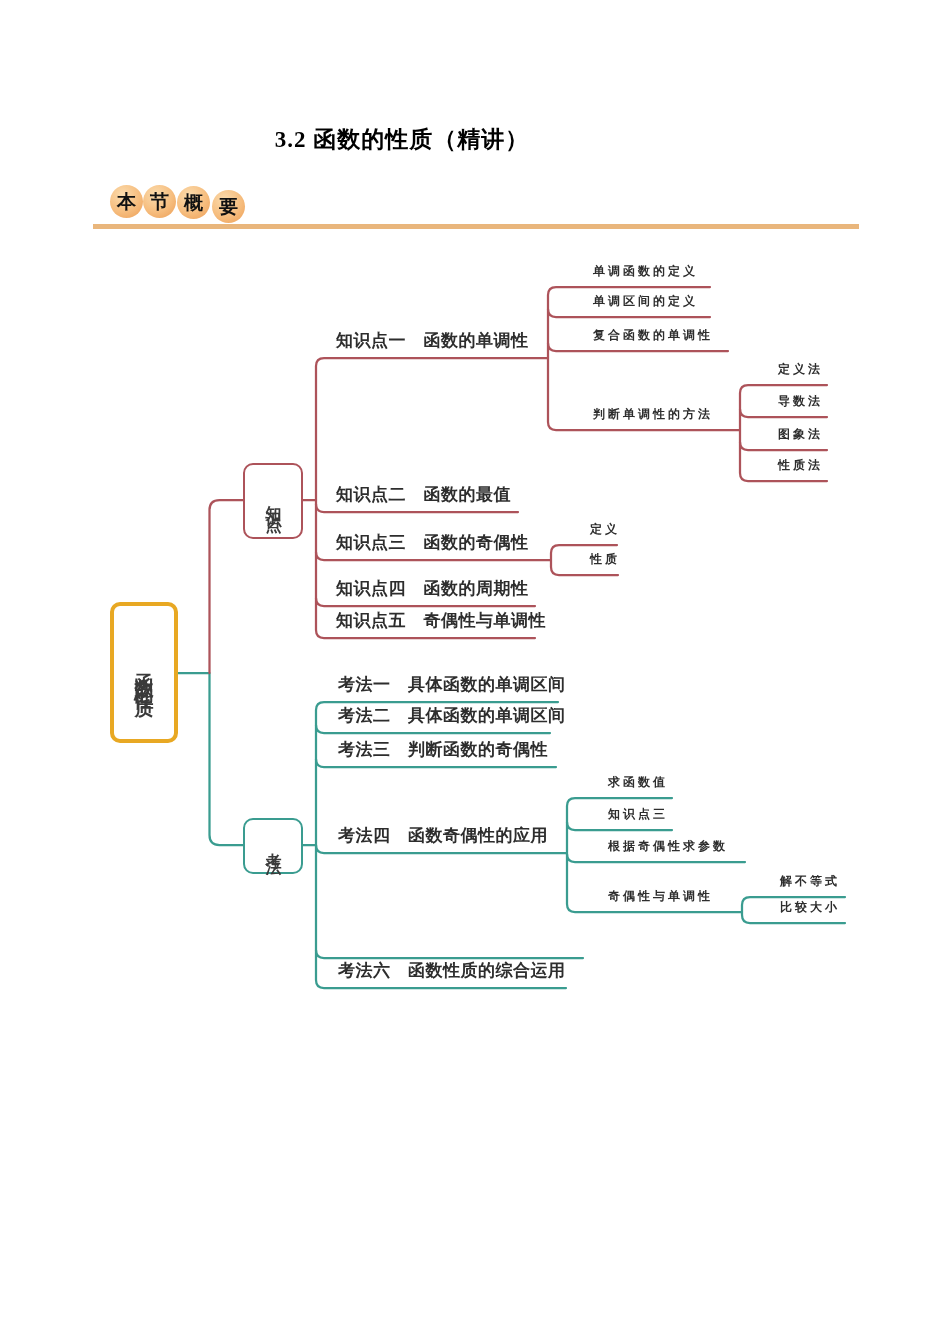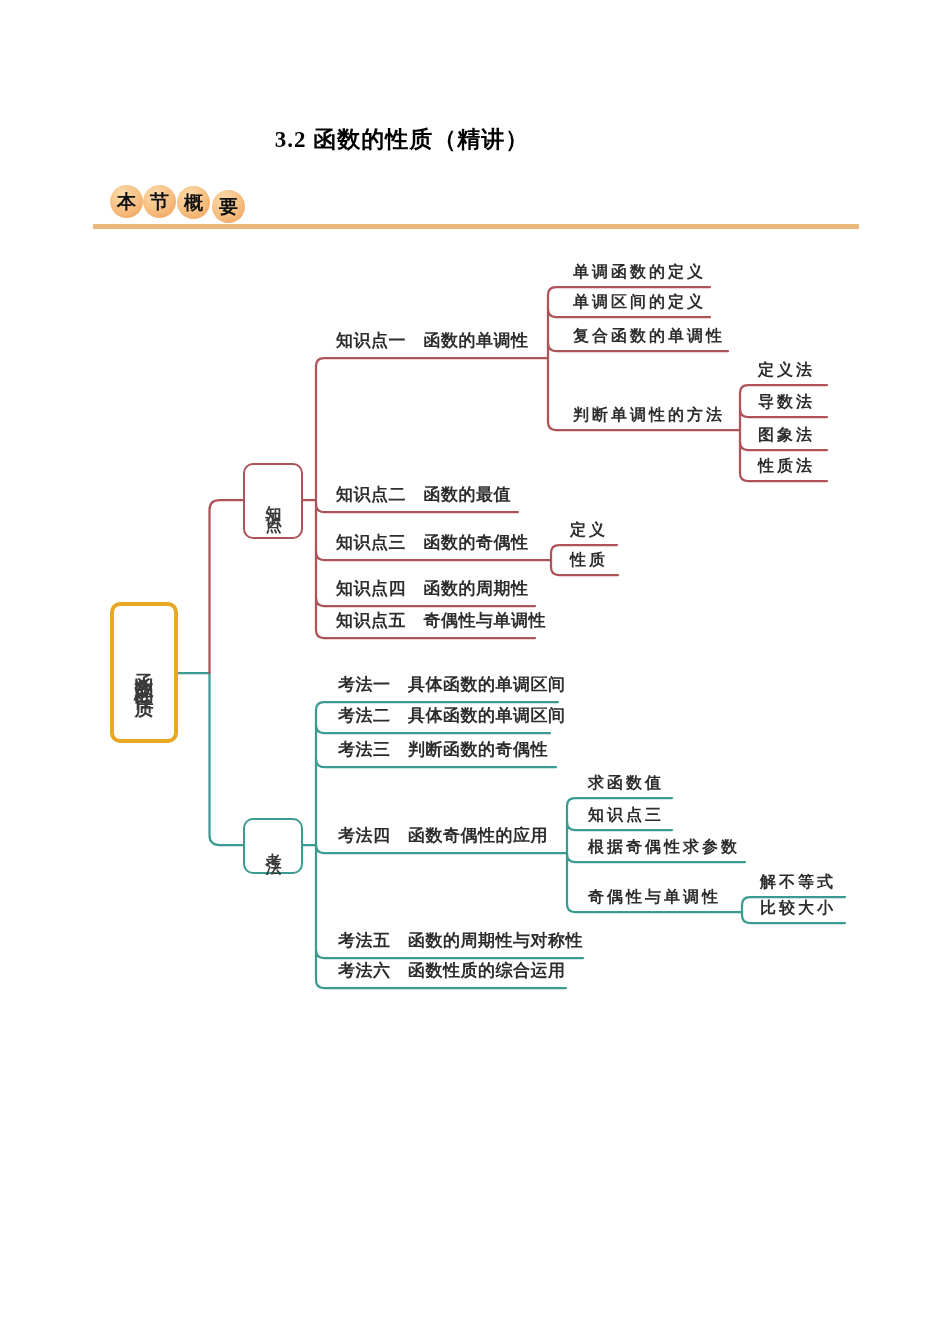--- a/index.html
+++ b/index.html
@@ -29,21 +29,21 @@
   .mm-node .vtext{writing-mode:vertical-rl;text-orientation:upright;
                   font-weight:bold;color:#3a3a3a;white-space:nowrap;}
   .node-root{left:110px;top:602px;width:68px;height:141px;border:4px solid var(--gold);}
   .node-root .vtext{font-size:19px;letter-spacing:6px;}
   .node-branch{width:60px;border-width:2.5px;border-style:solid;}
   .node-kp{left:243px;top:463px;height:76px;border-color:var(--pink);}
   .node-kf{left:243px;top:818px;height:56px;border-color:var(--teal);}
   .node-branch .vtext{font-size:16px;letter-spacing:6px;}
   .lbl{position:absolute;white-space:nowrap;color:var(--ink);font-weight:bold;}
   .lbl.big{font-size:17px;line-height:22px;letter-spacing:0.5px;}
-  .lbl.small{font-size:16px;line-height:21px;letter-spacing:3px;}
+  .lbl.small{font-size:12px;line-height:21px;letter-spacing:3px;margin-left:20px;}
 </style>
 </head>
 <body>
 
 <div class="page">
 
   <h1 class="title">3.2 函数的性质（精讲）</h1>
 
   <div class="banner-rule"></div>
   <span class="badge" style="left:110px;top:185px">本</span>
@@ -111,21 +111,20 @@
   <div class="lbl small" style="left:758px;top:424px">图象法</div>
   <div class="lbl small" style="left:758px;top:455px">性质法</div>
 
   <div class="lbl small" style="left:570px;top:519px">定义</div>
   <div class="lbl small" style="left:570px;top:549px">性质</div>
 
   <div class="lbl big" style="left:338px;top:674px">考法一　具体函数的单调区间</div>
   <div class="lbl big" style="left:338px;top:705px">考法二　具体函数的单调区间</div>
   <div class="lbl big" style="left:338px;top:739px">考法三　判断函数的奇偶性</div>
   <div class="lbl big" style="left:338px;top:825px">考法四　函数奇偶性的应用</div>
-  <div class="lbl big" style="left:338px;top:930px">考法五　函数的周期性与对称性</div>
   <div class="lbl big" style="left:338px;top:960px">考法六　函数性质的综合运用</div>
 
   <div class="lbl small" style="left:588px;top:772px">求函数值</div>
   <div class="lbl small" style="left:588px;top:804px">知识点三</div>
   <div class="lbl small" style="left:588px;top:836px">根据奇偶性求参数</div>
   <div class="lbl small" style="left:588px;top:886px">奇偶性与单调性</div>
   <div class="lbl small" style="left:760px;top:871px">解不等式</div>
   <div class="lbl small" style="left:760px;top:897px">比较大小</div>
 
 </div>

